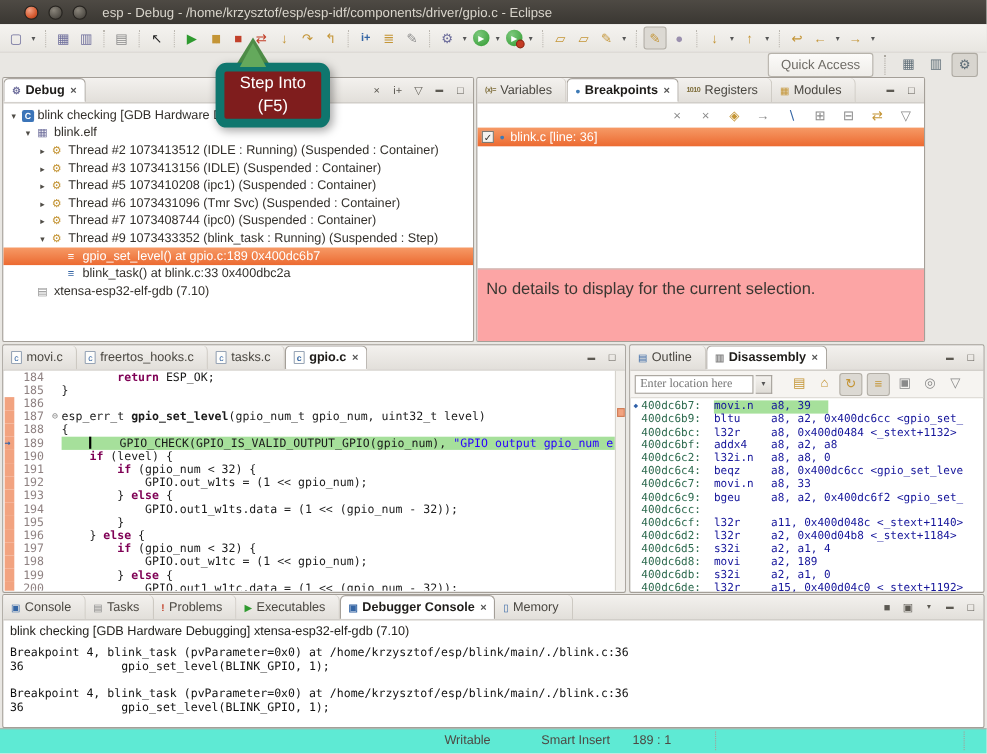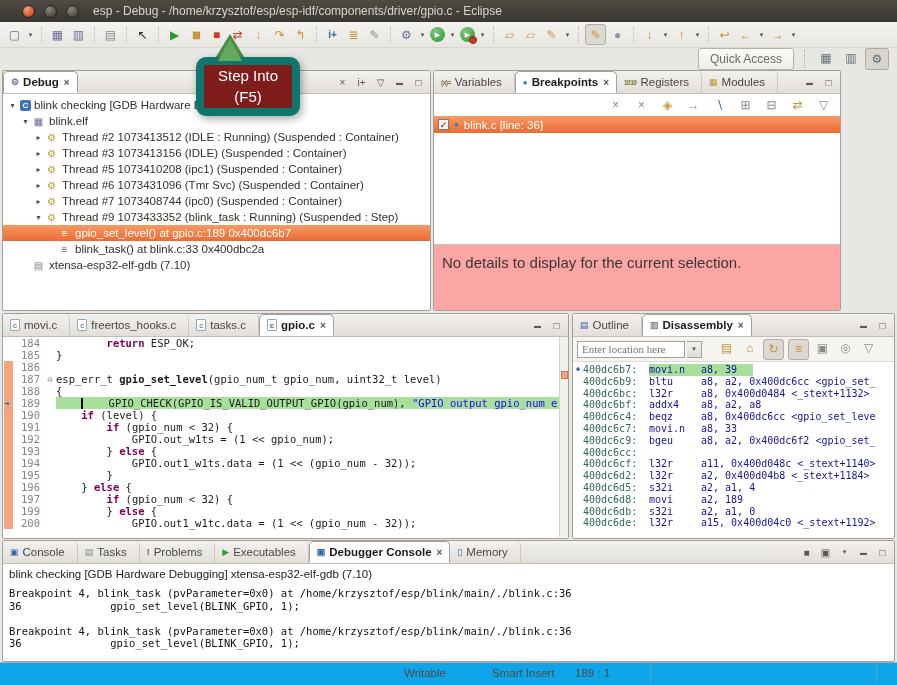--- a/index.html
+++ b/index.html
@@ -102,21 +102,21 @@
   .dbody{display:flex}
   .dmn{width:52px;color:#14149a}
   .dops{color:#14149a}
   .dline.current .dbody{background:#a6e09b;padding-right:16px}
   
   .console-header{font-size:11.5px;color:#24221e;padding:4px 6px 2px}
   .con-lines{padding-top:5px}
   .con-line{font-family:"DejaVu Sans Mono",monospace;font-size:10.5px;line-height:12.5px;
     min-height:12.5px;white-space:pre;color:#111;padding-left:6px}
   
-  .statusbar{position:absolute;left:0;bottom:0;width:100%;height:22px;background:#0ea5e9;
+  .statusbar{position:absolute;left:0;bottom:0;width:100%;height:22px;background:#5eead4;
     border-top:1px solid #b3afa8;font-size:11.5px;color:#4d4a44}
   .sb-item{position:absolute;top:4px;white-space:nowrap}
   .sb-sep{position:absolute;top:2px;height:17px;border-left:1px dotted #a39f97}
   
   .tooltip{position:absolute;left:196px;top:57px;width:104px;height:59px;z-index:60;
     background:#7f1d1d;border:8px solid #0f766e;border-radius:10px;box-shadow:2px 3px 9px rgba(0,0,0,.35);
     color:#fff;display:flex;flex-direction:column;align-items:center;justify-content:center;
     font-size:15px;line-height:1.35;box-sizing:border-box}
   .tt-tri-outer{position:absolute;left:214px;top:34px;z-index:59;width:0;height:0;
     border-left:16px solid transparent;border-right:16px solid transparent;border-bottom:26px solid #4e8c47}
@@ -440,20 +440,26 @@
         <span class="ctext"><span>    } </span><span class="kw">else</span><span> {</span></span>
       </div>
       <div class="cline changed">
         <span class="ann"><span class="ipg"></span></span>
         <span class="ln">197</span>
         <span class="fold"></span>
         <span class="ctext"><span>        </span><span class="kw">if</span><span> (gpio_num &lt; 32) {</span></span>
       </div>
       <div class="cline changed">
         <span class="ann"><span class="ipg"></span></span>
+        <span class="ln">198</span>
+        <span class="fold"></span>
+        <span class="ctext"><span>            GPIO.out_w1tc = (1 &lt;&lt; gpio_num);</span></span>
+      </div>
+      <div class="cline changed">
+        <span class="ann"><span class="ipg"></span></span>
         <span class="ln">199</span>
         <span class="fold"></span>
         <span class="ctext"><span>        } </span><span class="kw">else</span><span> {</span></span>
       </div>
       <div class="cline changed">
         <span class="ann"><span class="ipg"></span></span>
         <span class="ln">200</span>
         <span class="fold"></span>
         <span class="ctext"><span>            GPIO.out1_w1tc.data = (1 &lt;&lt; (gpio_num - 32));</span></span>
       </div>
@@ -528,20 +534,28 @@
       <div class="dline">
         <span class="dip"></span>
         <span class="daddr">400dc6bf:</span>
         <span class="dbody">
           <span class="dmn">addx4</span>
           <span class="dops">a8, a2, a8</span>
         </span>
       </div>
       <div class="dline">
         <span class="dip"></span>
+        <span class="daddr">400dc6c2:</span>
+        <span class="dbody">
+          <span class="dmn">l32i.n</span>
+          <span class="dops">a8, a8, 0</span>
+        </span>
+      </div>
+      <div class="dline">
+        <span class="dip"></span>
         <span class="daddr">400dc6c4:</span>
         <span class="dbody">
           <span class="dmn">beqz</span>
           <span class="dops">a8, 0x400dc6cc &lt;gpio_set_leve</span>
         </span>
       </div>
       <div class="dline">
         <span class="dip"></span>
         <span class="daddr">400dc6c7:</span>
         <span class="dbody">

